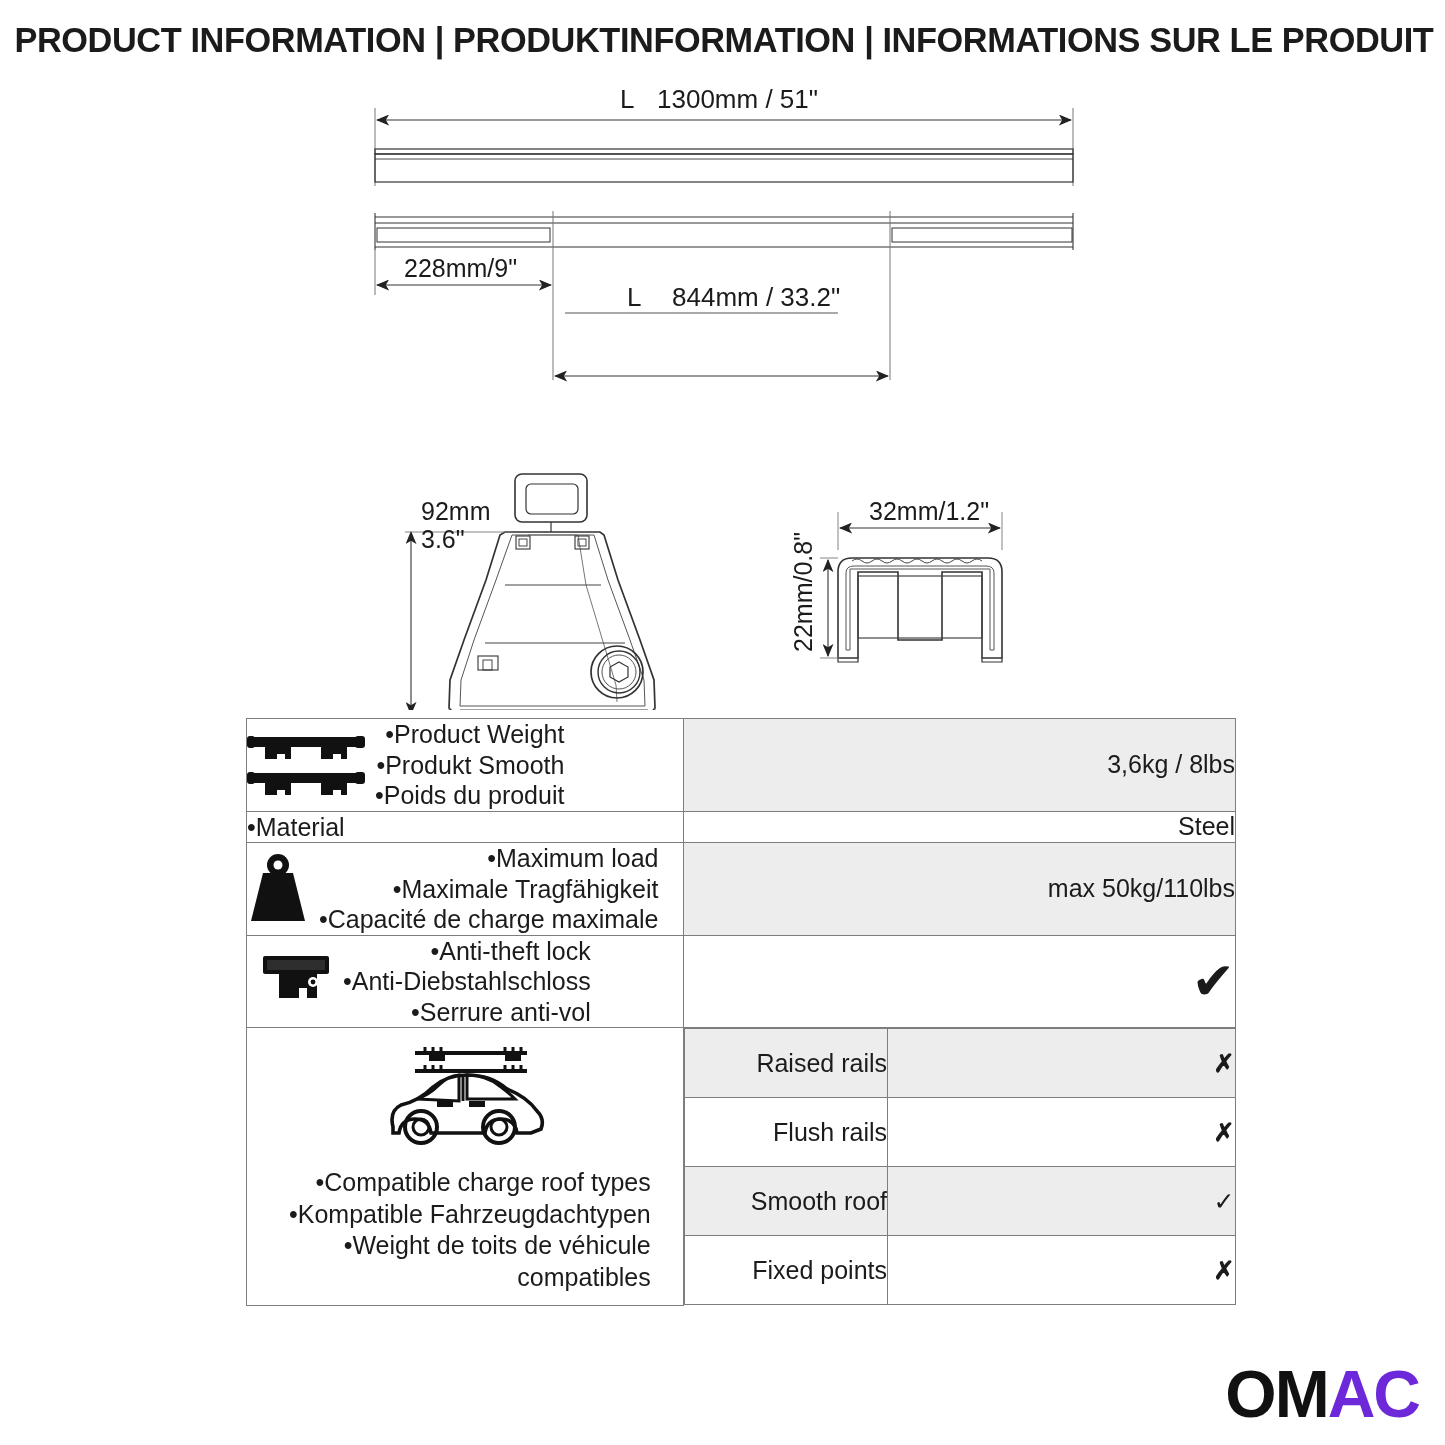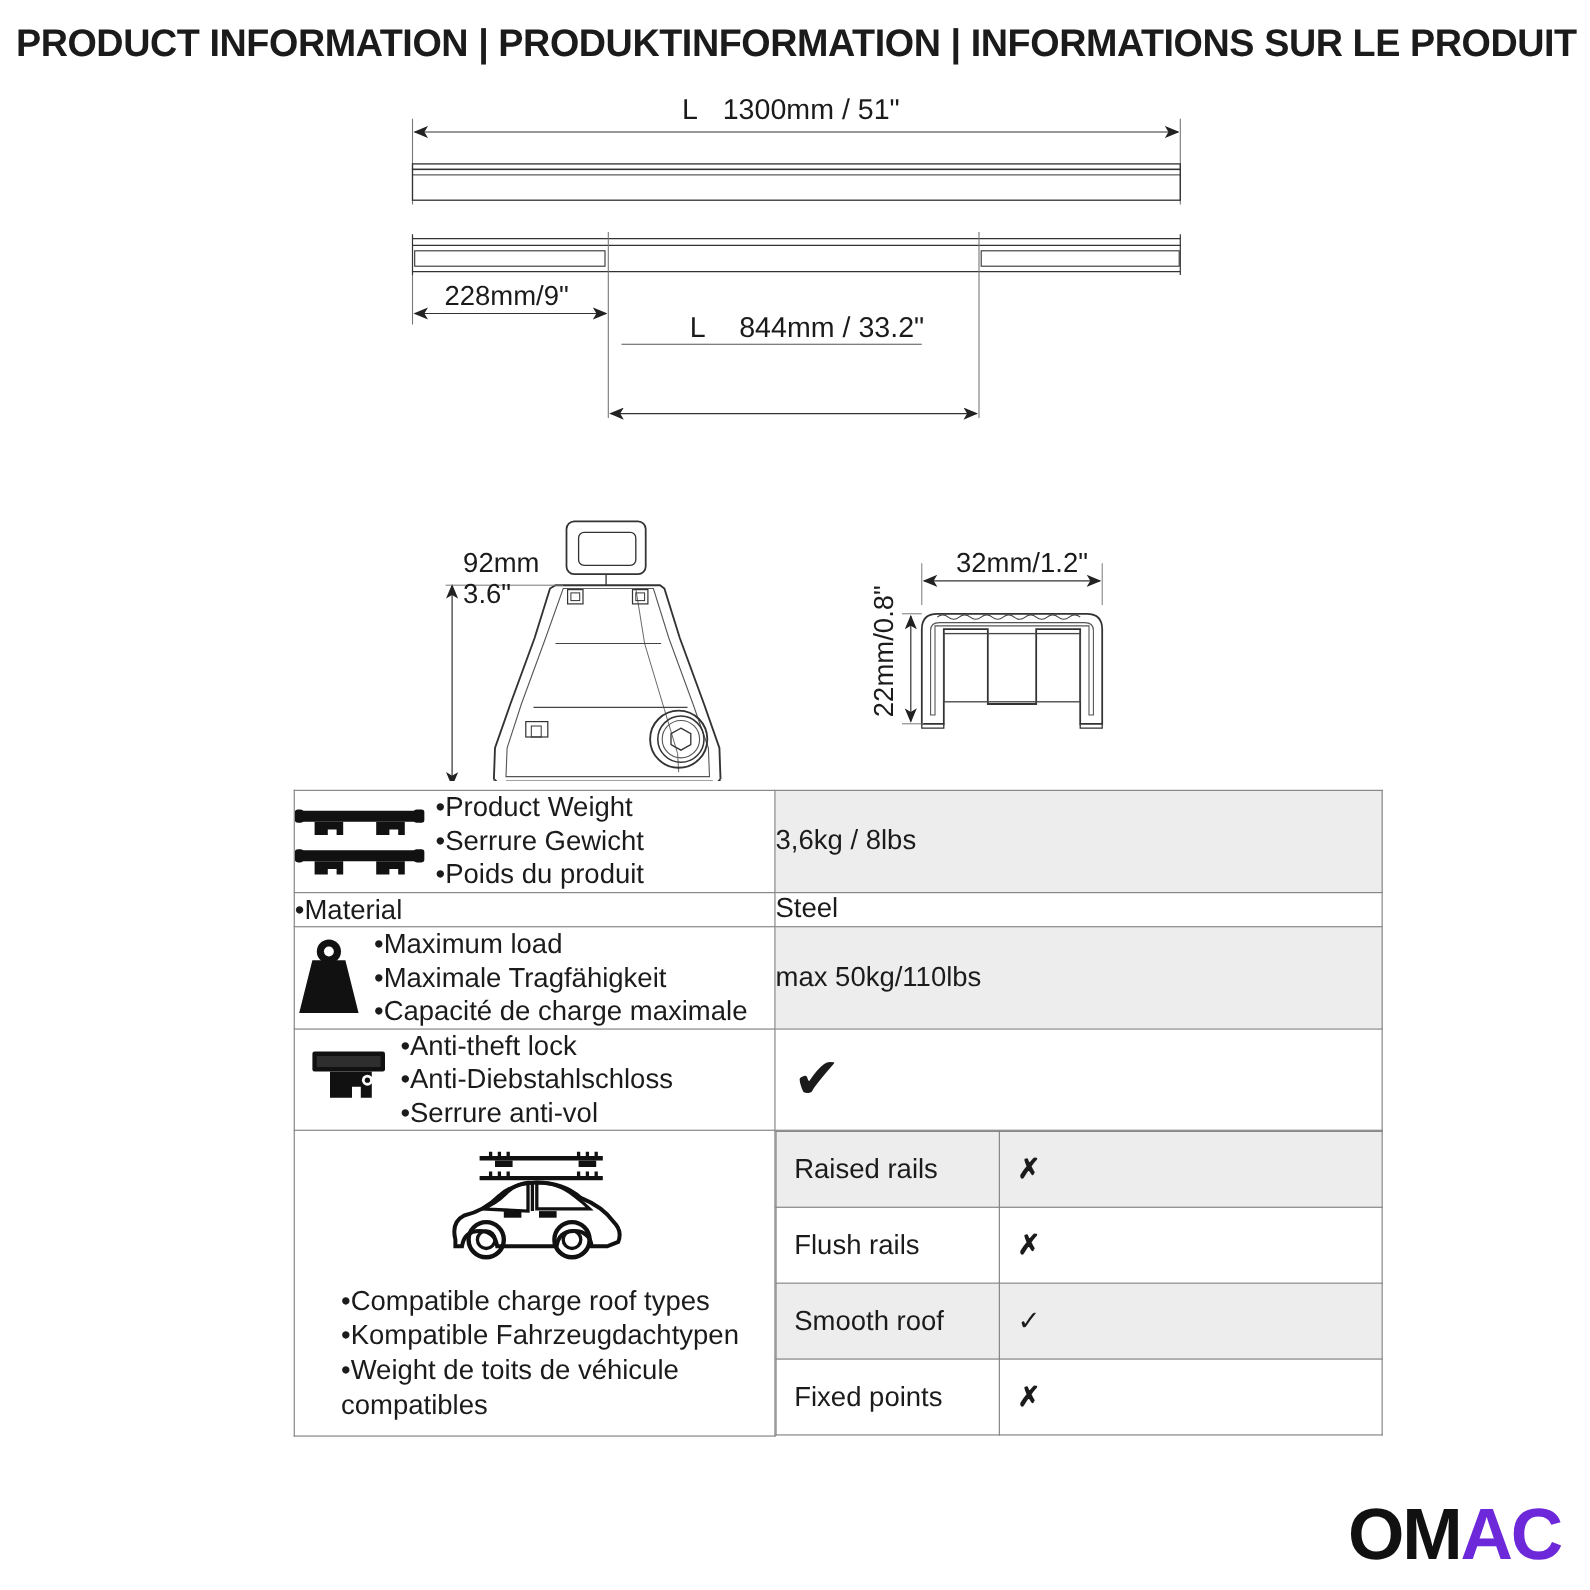--- a/index.html
+++ b/index.html
@@ -40,25 +40,26 @@
     top: 80px;
     left: 0;
     width: 1445px;
     height: 630px;
   }
   .drawing svg { display: block; }
 
   
   .spec-table {
     position: absolute;
-    left: 267px;
+    left: 246px;
     top: 718px;
     width: 990px;
     border-collapse: collapse;
     table-layout: fixed;
+    text-align: right;
   }
   .spec-table td {
     border: 1.6px solid #7d7d7d;
     padding: 0;
     vertical-align: middle;
     font-size: 25px;
     color: #1b1b1b;
   }
   .cell-label {
     width: 436px;
@@ -279,21 +280,21 @@
                 <rect x="4" y="46" width="108" height="10" rx="3"></rect>
                 <rect x="0" y="45" width="8" height="12" rx="3"></rect>
                 <rect x="108" y="45" width="10" height="12" rx="3"></rect>
                 <path d="M18,56 h26 v12 h-6 v-5 h-8 v5 h-12 z"></path>
                 <path d="M74,56 h26 v12 h-6 v-5 h-8 v5 h-12 z"></path>
               </g>
             </svg>
           </span>
           <span class="label-text">
             <div>•Product Weight</div>
-            <div>•Serrure Gewicht</div>
+            <div>•Produkt Smooth</div>
             <div>•Poids du produit</div>
           </span>
         </div>
       </td>
       <td class="cell-value shade" colspan="2">3,6kg / 8lbs</td>
     </tr>
 
     <tr>
       <td class="cell-label plain">
         <div class="label-row">

